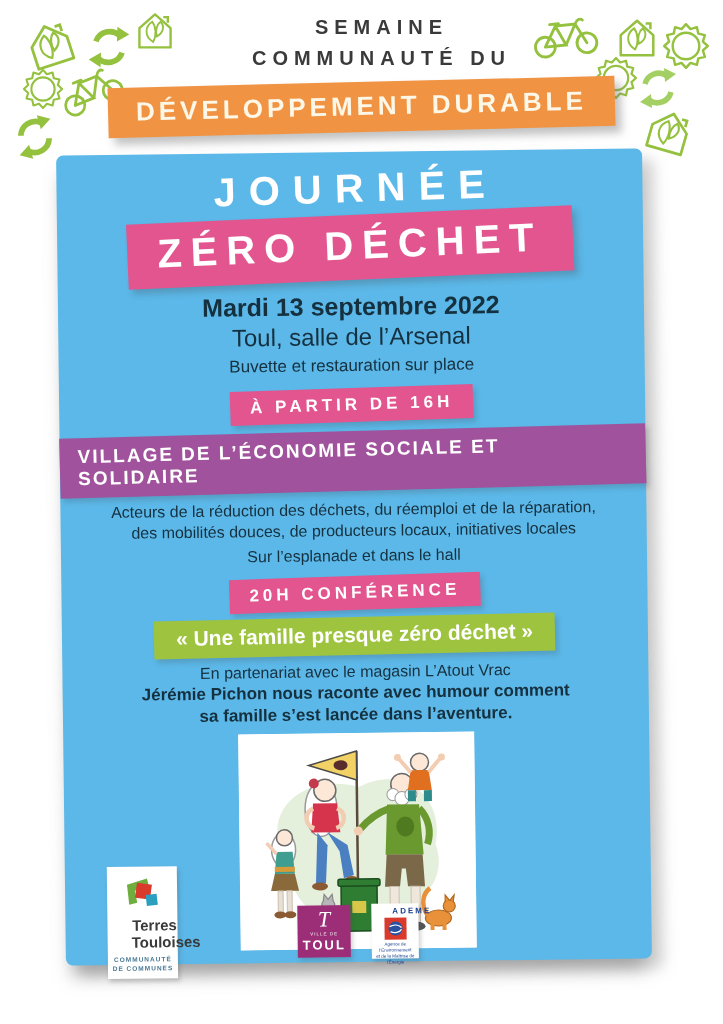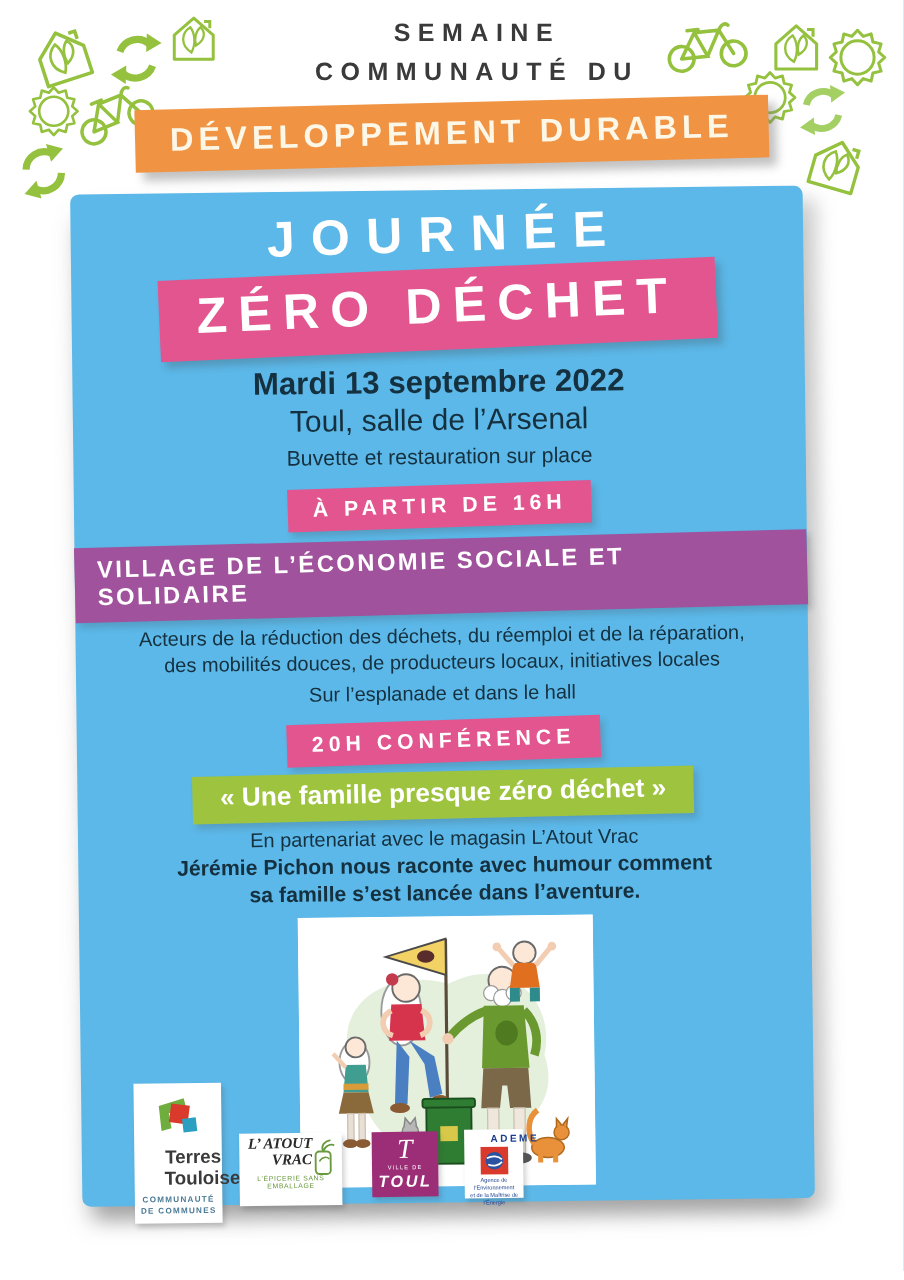--- a/index.html
+++ b/index.html
@@ -74,21 +74,21 @@
   .terres-name{font-size:15px;font-weight:bold;color:#3a3a3a;line-height:17px;padding-left:24px;}
   .terres-sub{font-size:6.5px;letter-spacing:1px;color:#4a7a96;font-weight:bold;line-height:9px;margin-top:4px;}
   .logo-atout{left:126px;top:753px;width:82px;height:54px;padding:2px 0;text-align:center;}
   .atout-line{font-family:"Liberation Serif", serif;font-style:italic;font-weight:bold;color:#2a2a2a;font-size:12px;line-height:13px;text-align:left;padding-left:7px;}
   .atout-line2{padding-left:26px;}
   .atout-jar{position:absolute;right:5px;top:5px;}
   .atout-sub{font-size:5.5px;color:#6a9a3f;letter-spacing:.5px;margin-top:6px;}
   .logo-toul{left:232px;top:753px;width:53px;height:52px;background:#9c2d77;text-align:center;color:#fff;}
   .toul-mark{font-family:"Liberation Serif", serif;font-style:italic;font-size:22px;line-height:24px;display:block;margin-top:2px;}
   .toul-small{display:block;font-size:4.5px;letter-spacing:1px;}
-  .toul-name{display:block;font-size:13px;font-weight:bold;letter-spacing:2px;margin-top:1px;font-style:italic;}
+  .toul-name{display:block;font-size:13px;font-weight:bold;letter-spacing:2px;margin-top:1px;}
   .logo-ademe{left:306px;top:752px;width:47px;height:55px;text-align:center;}
   .ademe-name{font-size:8px;font-weight:bold;color:#1a3f8f;letter-spacing:2px;margin-top:3px;margin-left:21px;}
   .ademe-sq{width:22px;height:22px;background:#d93a2b;margin:2px auto 0;display:flex;align-items:center;justify-content:center;}
   .ademe-sub{font-size:4.5px;color:#1a3f8f;line-height:6px;margin-top:2px;}
   .hidden-defs{position:absolute;width:0;height:0;overflow:hidden;}
 </style>
 </head>
 <body>
 
 <svg class="hidden-defs" aria-hidden="true">
@@ -266,30 +266,20 @@
           <rect x="25" y="20" width="11" height="11" fill="#2a9fc0" transform="rotate(-6 30 25)"></rect>
         </svg>
         <div class="terres-name">Terres</div>
         <div class="terres-name">Touloises</div>
         <div class="terres-sub">
           <div>COMMUNAUTÉ</div>
           <div>DE COMMUNES</div>
         </div>
       </div>
 
-      <div class="logo-card logo-atout">
-        <div class="atout-line">L’ ATOUT</div>
-        <div class="atout-line atout-line2">VRAC</div>
-        <svg class="atout-jar" width="20" height="30" viewBox="0 0 20 30">
-          <rect x="4" y="10" width="12" height="18" rx="3" fill="none" stroke="#6a9a3f" stroke-width="1.5"></rect>
-          <path d="M10,10 C8,4 12,2 16,1 M10,10 C12,5 16,4 19,5" fill="none" stroke="#6a9a3f" stroke-width="1.5"></path>
-          <path d="M7,18 C9,14 13,14 15,16" fill="none" stroke="#6a9a3f" stroke-width="1.2"></path>
-        </svg>
-        <div class="atout-sub">L’ÉPICERIE SANS EMBALLAGE</div>
-      </div>
 
       <div class="logo-card logo-toul">
         <span class="toul-mark">T</span>
         <span class="toul-small">VILLE DE</span>
         <span class="toul-name">TOUL</span>
       </div>
 
       <div class="logo-card logo-ademe">
         <div class="ademe-name">ADEME</div>
         <div class="ademe-sq">

